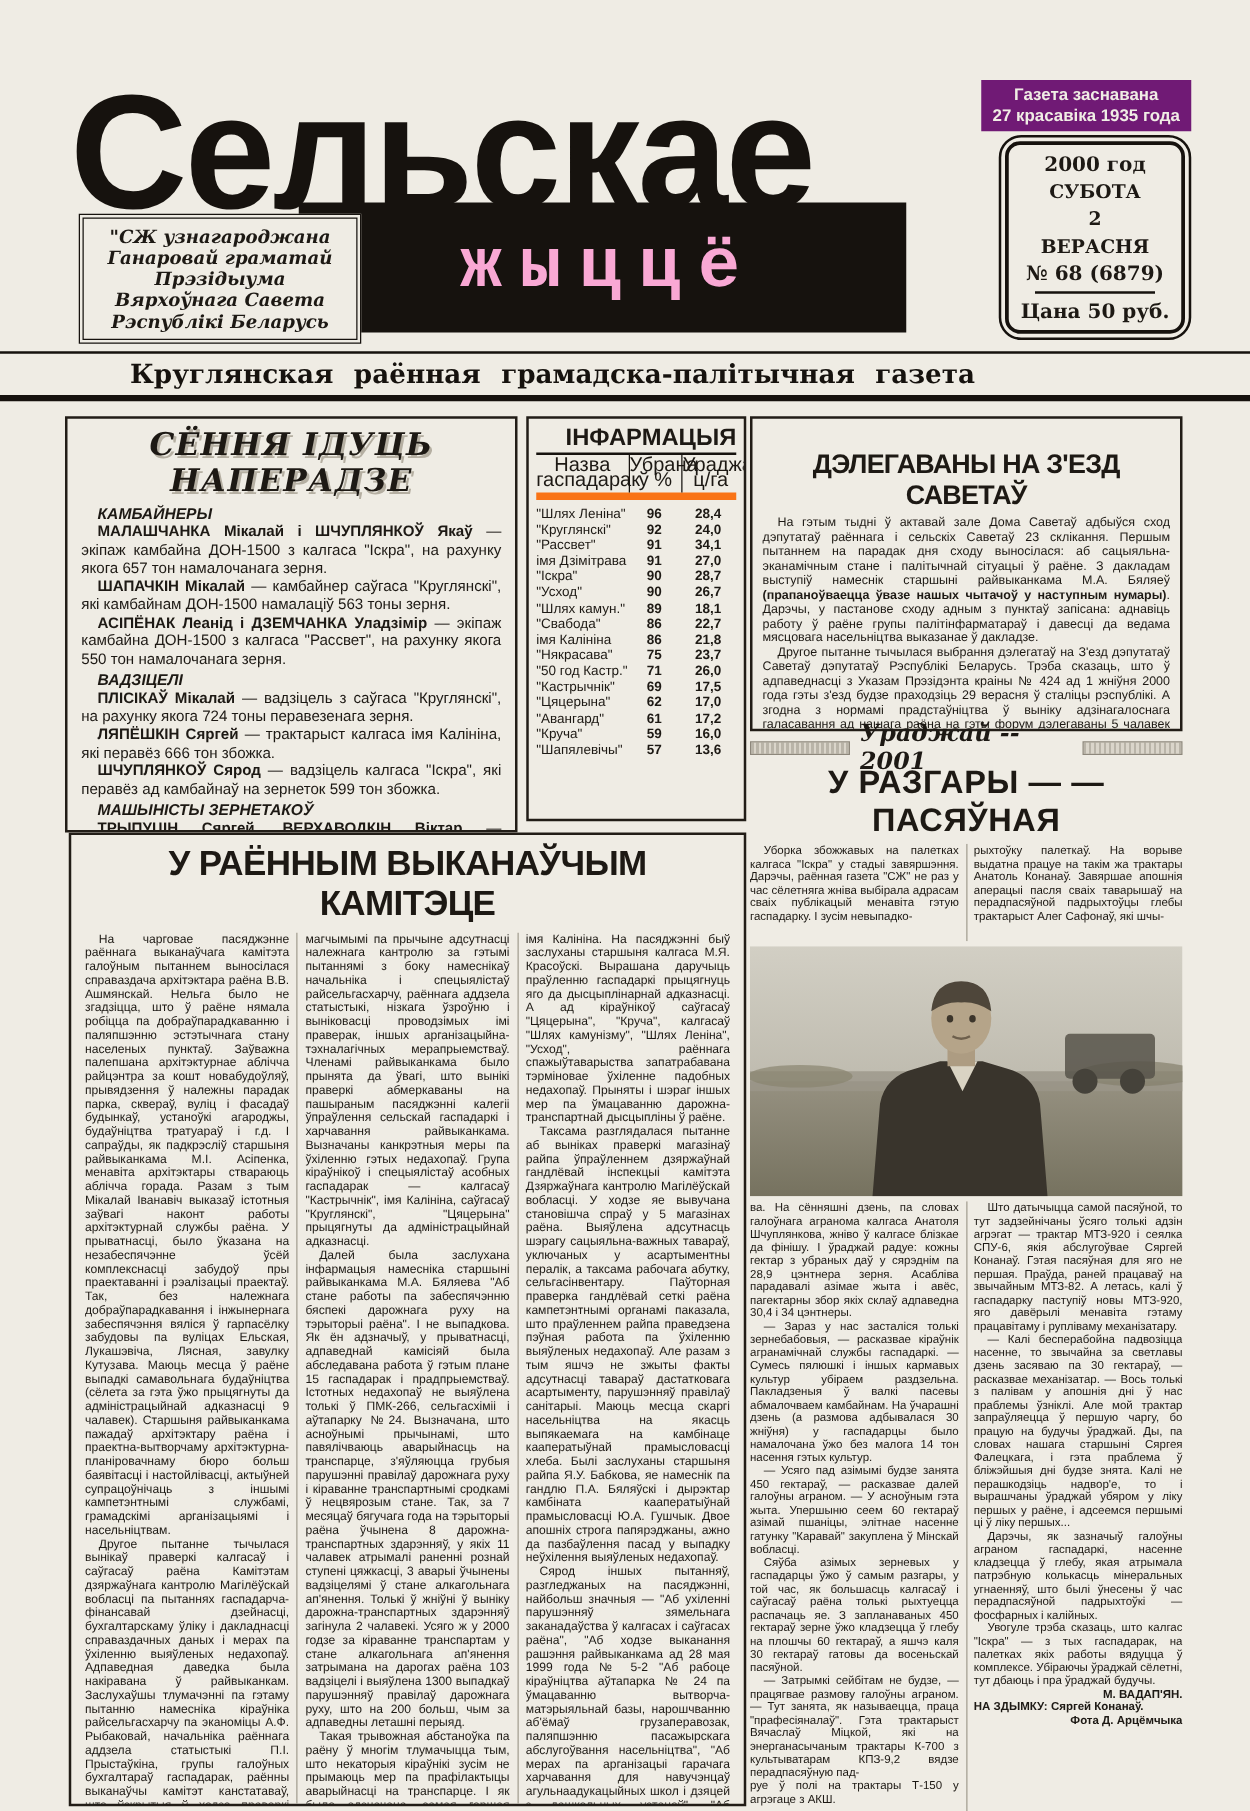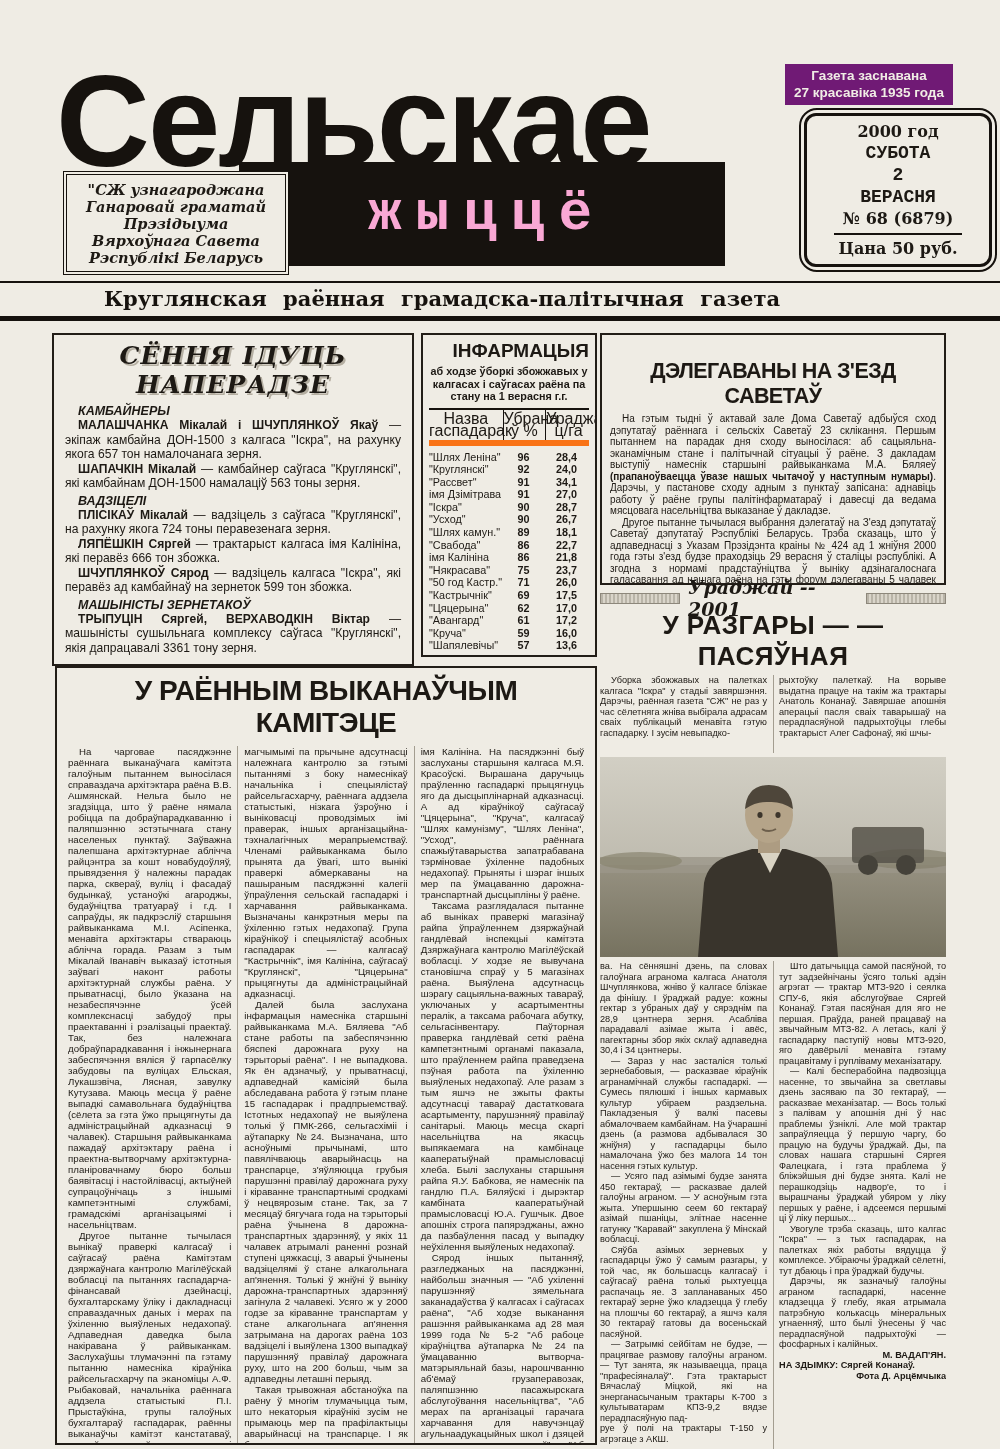--- a/index.html
+++ b/index.html
@@ -12,26 +12,26 @@
              letter-spacing:-2px;color:#16120e;z-index:1;}
   .zh-box{position:absolute;left:239px;top:162px;width:486px;height:104px;background:#16120e;
           display:flex;align-items:center;justify-content:center;z-index:2;}
   .zh-box span{font-family:Liberation Mono, monospace;font-weight:bold;font-size:56px;color:#f9a8d4;
                letter-spacing:14px;padding-left:10px;line-height:1;}
   .award{position:absolute;left:63px;top:171px;width:218px;height:96px;border:4px double #16120e;
          background:#efece4;z-index:3;display:flex;flex-direction:column;justify-content:center;
          text-align:center;font-family:"DejaVu Serif",serif;font-style:italic;font-weight:bold;
          font-size:14.5px;line-height:17px;}
   .issue{position:absolute;left:799px;top:108px;width:150px;height:160px;border:2px solid #16120e;
-         border-radius:18px;background:#efece4;z-index:3;padding-left:44px;}
+         border-radius:18px;background:#efece4;z-index:3;}
   .issue-in{position:absolute;inset:3px;border:3px solid #16120e;border-radius:12px;
             display:flex;flex-direction:column;align-items:center;justify-content:center;
             font-family:"DejaVu Serif",serif;font-weight:bold;}
   .issue-in .l{font-size:16px;line-height:21px;}
-  .issue-in .m{font-size:18px;line-height:22px;font-family:Liberation Mono, monospace;}
+  .issue-in .m{font-size:15px;line-height:22px;}
   .issue-hr{width:70%;border-top:2px solid #16120e;margin:4px 0 3px;}
   .rule{position:absolute;left:0;width:1000px;background:#16120e;}
   .r1{top:281px;height:2px;}
   .r2{top:316px;height:5px;}
   .banner{position:absolute;left:0;top:286px;width:884px;text-align:center;
           font-family:"DejaVu Serif",serif;font-weight:bold;font-size:21px;word-spacing:9px;color:#16120e;}
   
   .box{position:absolute;border:2px solid #221d17;background:#efece4;overflow:hidden;}
   .para{margin:0;text-align:justify;text-indent:11px;}
   .para.cont{text-indent:0;}
@@ -114,32 +114,32 @@
   <div class="rule r1"></div>
   <div class="banner">Круглянская раённая грамадска-палітычная газета</div>
   <div class="rule r2"></div>
 
   <section class="box leaders">
     <div class="lead-title">СЁННЯ ІДУЦЬ НАПЕРАДЗЕ</div>
     <div id="leaders-body">
         <p class="lead-h">КАМБАЙНЕРЫ</p>
         <p class="para lead-item"><b>МАЛАШЧАНКА Мікалай і ШЧУПЛЯНКОЎ Якаў </b>— экіпаж камбайна ДОН-1500 з калгаса "Іскра", на рахунку якога 657 тон намалочанага зерня.</p>
         <p class="para lead-item"><b>ШАПАЧКІН Мікалай </b>— камбайнер саўгаса "Круглянскі", які камбайнам ДОН-1500 намалаціў 563 тоны зерня.</p>
+        <p class="para lead-item"><b>АСІПЁНАК Леанід і ДЗЕМЧАНКА Уладзімір </b>— экіпаж камбайна ДОН-1500 з калгаса "Рассвет", на рахунку якога 550 тон намалочанага зерня.</p>
         <p class="lead-h">ВАДЗІЦЕЛІ</p>
         <p class="para lead-item"><b>ПЛІСІКАЎ Мікалай </b>— вадзіцель з саўгаса "Круглянскі", на рахунку якога 724 тоны перавезенага зерня.</p>
         <p class="para lead-item"><b>ЛЯПЁШКІН Сяргей </b>— трактарыст калгаса імя Калініна, які перавёз 666 тон збожка.</p>
         <p class="para lead-item"><b>ШЧУПЛЯНКОЎ Сярод </b>— вадзіцель калгаса "Іскра", які перавёз ад камбайнаў на зернеток 599 тон збожка.</p>
         <p class="lead-h">МАШЫНІСТЫ ЗЕРНЕТАКОЎ</p>
         <p class="para lead-item"><b>ТРЫПУЦІН Сяргей, ВЕРХАВОДКІН Віктар </b>— машыністы сушыльнага комплексу саўгаса "Круглянскі", якія дапрацавалі 3361 тону зерня.</p>
       </div>
   </section>
 
   <section class="box info">
     <div class="t-title">ІНФАРМАЦЫЯ</div>
-    <div class="t-sub">аб ходзе ўборкі збожжавых у калгасах і саўгасах раёна па стану на 1 верасня г.г.</div>
     <div class="t-head">
       <span class="t-c1">Назва гаспадарак</span>
       <span class="t-c2">Убрана ў %</span>
       <span class="t-c3">Ураджайн. ц/га</span>
     </div>
     <div class="t-rows" id="info-rows">
         <div class="t-row">
           <span class="t-name">"Шлях Леніна"</span>
           <span class="t-v">96</span>
           <span class="t-v">28,4</span>
@@ -276,22 +276,22 @@
     </svg>
     <div class="two-col" id="sowing-body">
         <p class="para cont">ва. На сённяшні дзень, па словах галоўнага агранома калгаса Анатоля Шчуплянкова, жніво ў калгасе блізкае да фінішу. І ўраджай радуе: кожны гектар з убраных даў у сярэднім па 28,9 цэнтнера зерня. Асабліва парадавалі азімае жыта і авёс, пагектарны збор якіх склаў адпаведна 30,4 і 34 цэнтнеры.</p>
         <p class="para">— Зараз у нас засталіся толькі зернебабовыя, — расказвае кіраўнік агранамічнай службы гаспадаркі. — Сумесь пялюшкі і іншых кармавых культур убіраем раздзельна. Пакладзеныя ў валкі пасевы абмалочваем камбайнам. На ўчарашні дзень (а размова адбывалася 30 жніўня) у гаспадарцы было намалочана ўжо без малога 14 тон насення гэтых культур.</p>
         <p class="para">— Усяго пад азімымі будзе занята 450 гектараў, — расказвае далей галоўны аграном. — У асноўным гэта жыта. Упершыню сеем 60 гектараў азімай пшаніцы, элітнае насенне гатунку "Каравай" закуплена ў Мінскай вобласці.</p>
         <p class="para">Сяўба азімых зерневых у гаспадарцы ўжо ў самым разгары, у той час, як большасць калгасаў і саўгасаў раёна толькі рыхтуецца распачаць яе. З запланаваных 450 гектараў зерне ўжо кладзецца ў глебу на плошчы 60 гектараў, а яшчэ каля 30 гектараў гатовы да восеньскай пасяўной.</p>
         <p class="para">— Затрымкі сейбітам не будзе, — працягвае размову галоўны аграном. — Тут занята, як называецца, праца "прафесіяналаў". Гэта трактарыст Вячаслаў Міцкой, які на энерганасычаным трактары К-700 з культыватарам КПЗ-9,2 вядзе перадпасяўную пад-</p>
         <p class="para cont">руе ў полі на трактары Т-150 у агрэгаце з АКШ.</p>
         <p class="para">Што датычыцца самой пасяўной, то тут задзейнічаны ўсяго толькі адзін агрэгат — трактар МТЗ-920 і сеялка СПУ-6, якія абслугоўвае Сяргей Конанаў. Гэтая пасяўная для яго не першая. Праўда, раней працаваў на звычайным МТЗ-82. А летась, калі ў гаспадарку паступіў новы МТЗ-920, яго давёрылі менавіта гэтаму працавітаму і рупліваму механізатару.</p>
         <p class="para">— Калі бесперабойна падвозіцца насенне, то звычайна за светлавы дзень засяваю па 30 гектараў, — расказвае механізатар. — Вось толькі з палівам у апошнія дні ў нас праблемы ўзніклі. Але мой трактар запраўляецца ў першую чаргу, бо працую на будучы ўраджай. Ды, па словах нашага старшыні Сяргея Фалецкага, і гэта праблема ў бліжэйшыя дні будзе знята. Калі не перашкодзіць надвор'е, то і вырашчаны ўраджай убяром у ліку першых у раёне, і адсеемся першымі ці ў ліку першых...</p>
+        <p class="para">Дарэчы, як зазначыў галоўны аграном гаспадаркі, насенне кладзецца ў глебу, якая атрымала патрэбную колькасць мінеральных угнаенняў, што былі ўнесены ў час перадпасяўной падрыхтоўкі — фосфарных і калійных.</p>
         <p class="para">Увогуле трэба сказаць, што калгас "Іскра" — з тых гаспадарак, на палетках якіх работы вядуцца ў комплексе. Убіраючы ўраджай сёлетні, тут дбаюць і пра ўраджай будучы.</p>
-        <p class="para">Дарэчы, як зазначыў галоўны аграном гаспадаркі, насенне кладзецца ў глебу, якая атрымала патрэбную колькасць мінеральных угнаенняў, што былі ўнесены ў час перадпасяўной падрыхтоўкі — фосфарных і калійных.</p>
         <p class="para cont byl byl1">М. ВАДАП'ЯН.</p>
         <p class="para cont byl byl2">НА ЗДЫМКУ: Сяргей Конанаў.</p>
         <p class="para cont byl byl3">Фота Д. Арцёмчыка</p>
       </div>
 
   </section>
 
   <section class="box committee">
     <div class="cm-title">У РАЁННЫМ ВЫКАНАЎЧЫМ КАМІТЭЦЕ</div>
     <div id="committee-cols">

